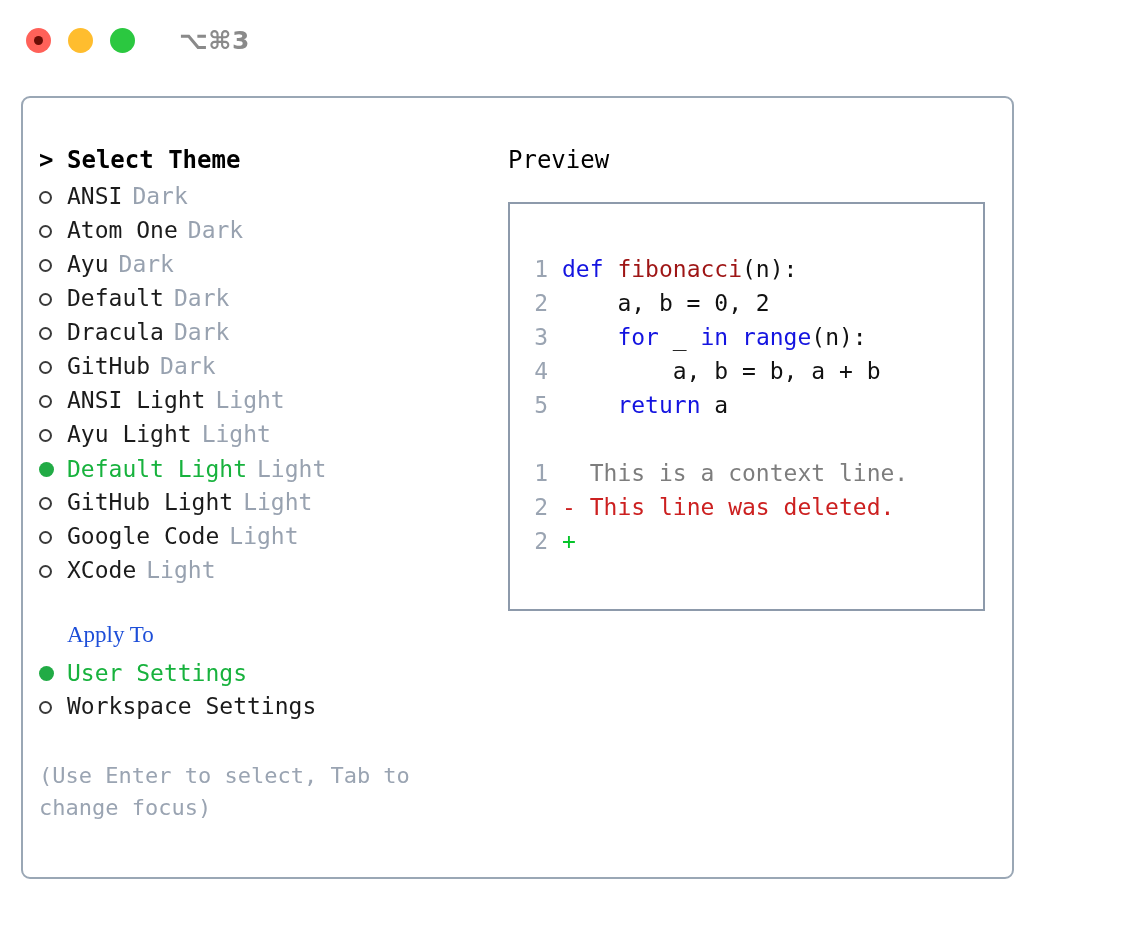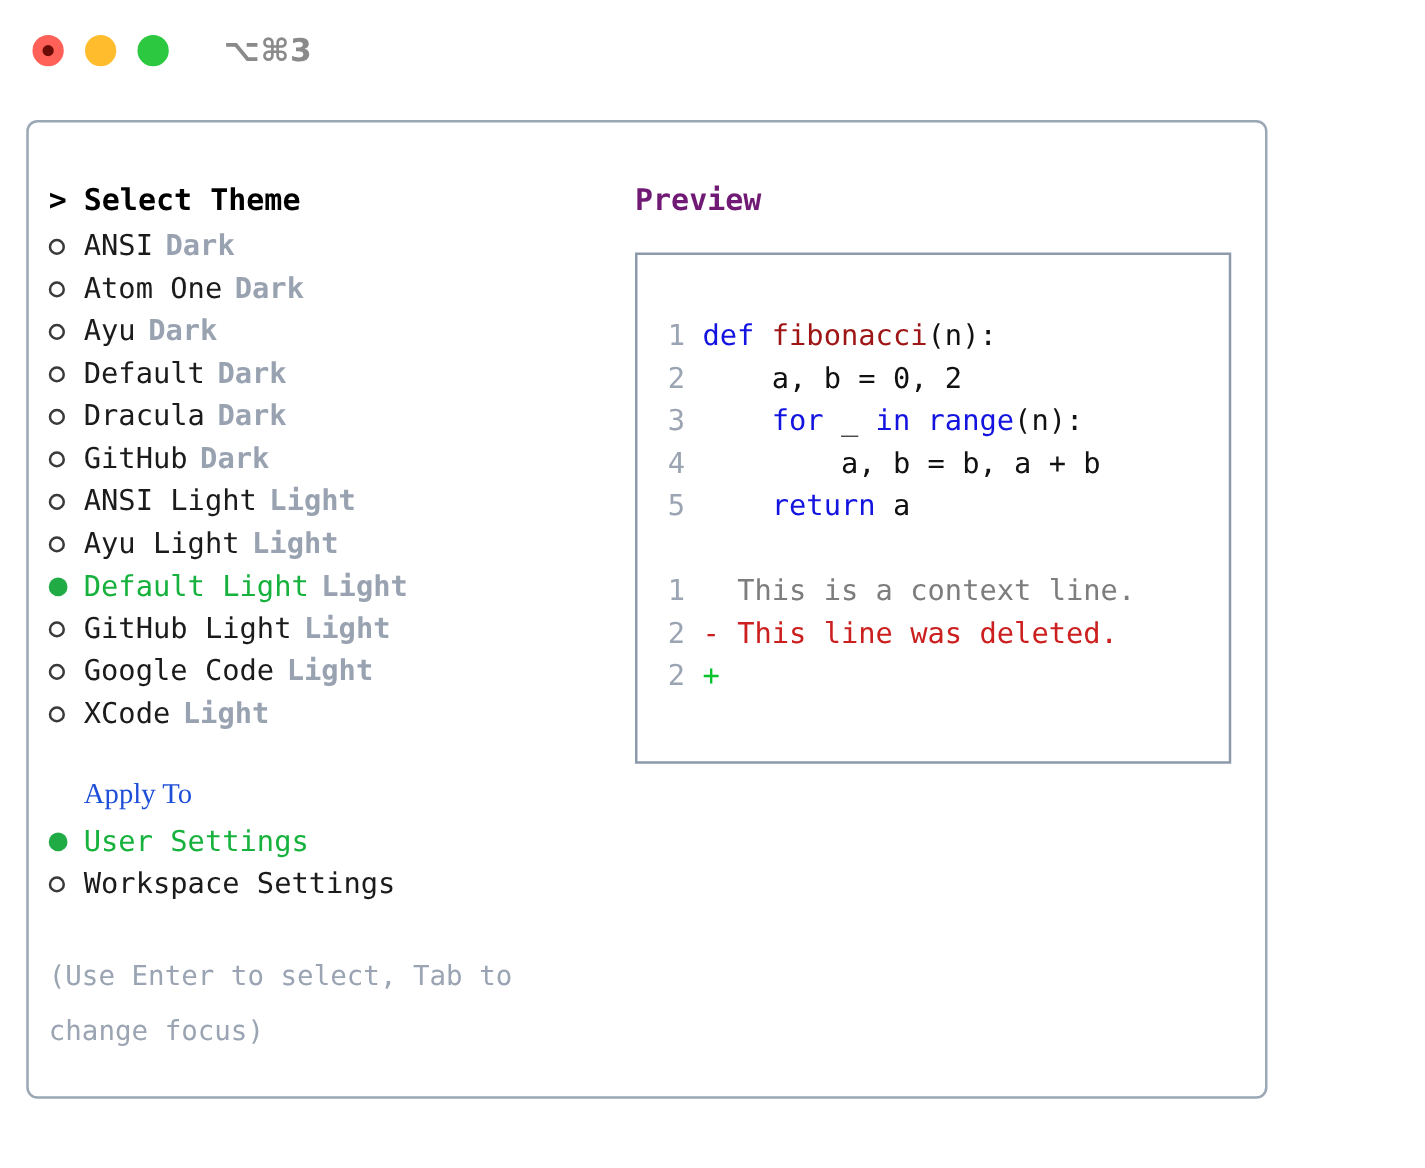--- a/index.html
+++ b/index.html
@@ -97,47 +97,46 @@
   .hdr {
     font-weight: 700;
     font-size: 24px;
     color: #000;
   }
   .theme-name { color: #1b1b1b; }
   .theme-name.sel { color: #17b23d; text-align: center; }
   .tag {
     color: #98a2b0;
     margin-left: 10px;
-    font-weight: bold;
   }
   .spacer-row { height: 34px; }
   .apply-hdr {
     font-size: 23px;
     color: #1d4ed8;
     font-weight: 400;
     font-family: Liberation Serif, serif;
   }
   .opt-sel { color: #17b23d; }
   .help {
     margin-top: 36px;
     font-size: 22px;
     color: #9aa4b2;
-    line-height: 44px;
+    line-height: 32px;
     width: 420px;
   }
 
   
   .right-col {
     flex: 1;
     padding-left: 15px;
   }
   .preview-title {
     font-size: 24px;
-    font-weight: 700;
-    color: #701a75;
+    font-weight: 400;
+    color: #000000;
     margin-bottom: 28px;
   }
   .preview-box {
     width: 477px;
     height: 409px;
     border: 2px solid #8d9aab;
     background: #ffffff;
     padding: 48px 0 0 18px;
   }
   .code-line {

